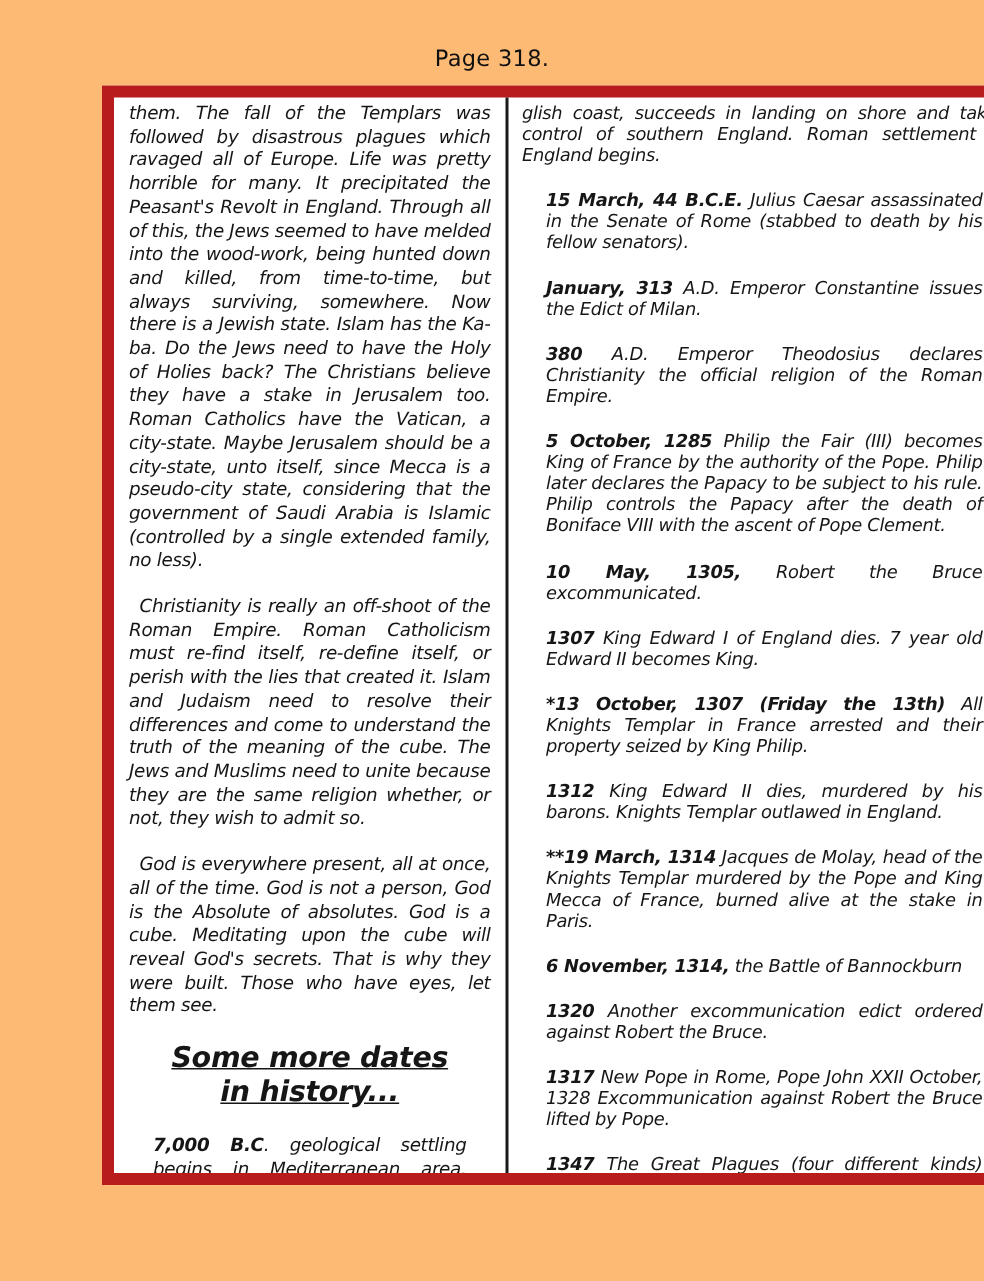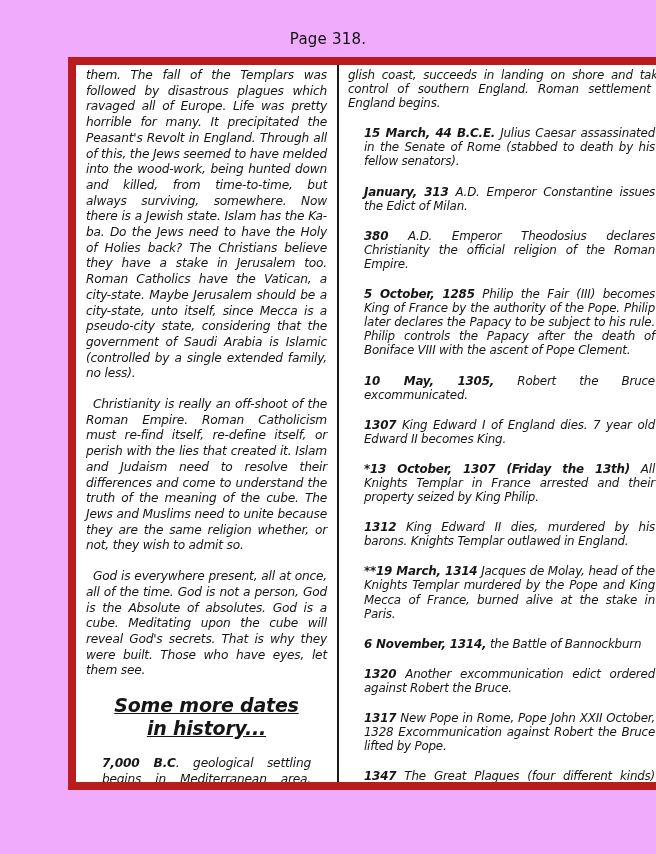--- a/index.html
+++ b/index.html
@@ -1,16 +1,16 @@
 <!DOCTYPE html>
 <html><head>
 <meta charset="utf-8">
 <style>
   html,body{margin:0;padding:0;background:#f4f4f4;}
-  .page{position:relative;width:656px;height:854px;background:#f0abfc;color:#161616;
+  .page{position:relative;width:656px;height:854px;background:#fdba74;color:#161616;
         font-family:"DejaVu Sans",sans-serif;overflow:hidden;}
   .page-title{position:absolute;top:30px;left:0;width:100%;text-align:center;
         font-size:15px;letter-spacing:.2px;color:#101010;}
   .content-box{position:absolute;left:68px;top:57px;width:613px;height:733px;
         border:8px solid #b91c1c;box-sizing:border-box;display:flex;background:#fff;}
   .col{box-sizing:border-box;overflow:hidden;font-style:italic;}
   .col-left{width:263px;border-right:2px solid #1a1a1a;padding:3px 10px 0 10px;
         font-size:12.2px;line-height:15.7px;letter-spacing:-0.2px;}
   .col-right{flex:1;padding:3px 2px 0 9px;font-size:11.9px;line-height:14.1px;
         letter-spacing:-0.2px;}

